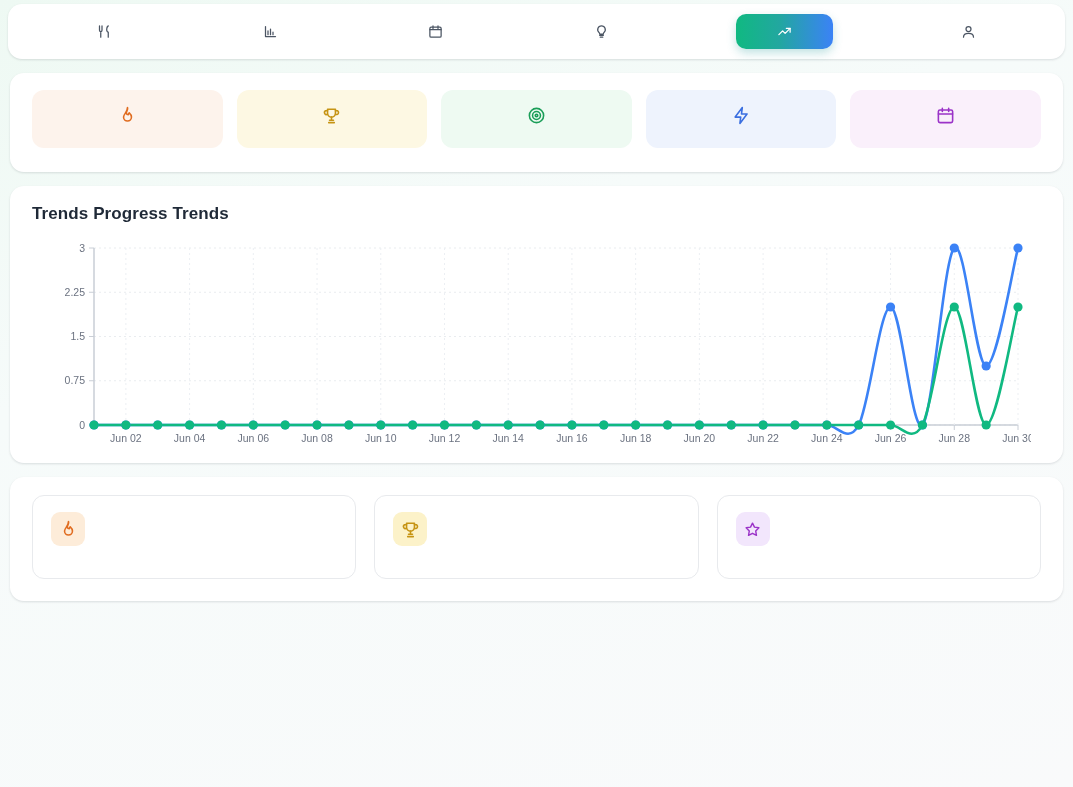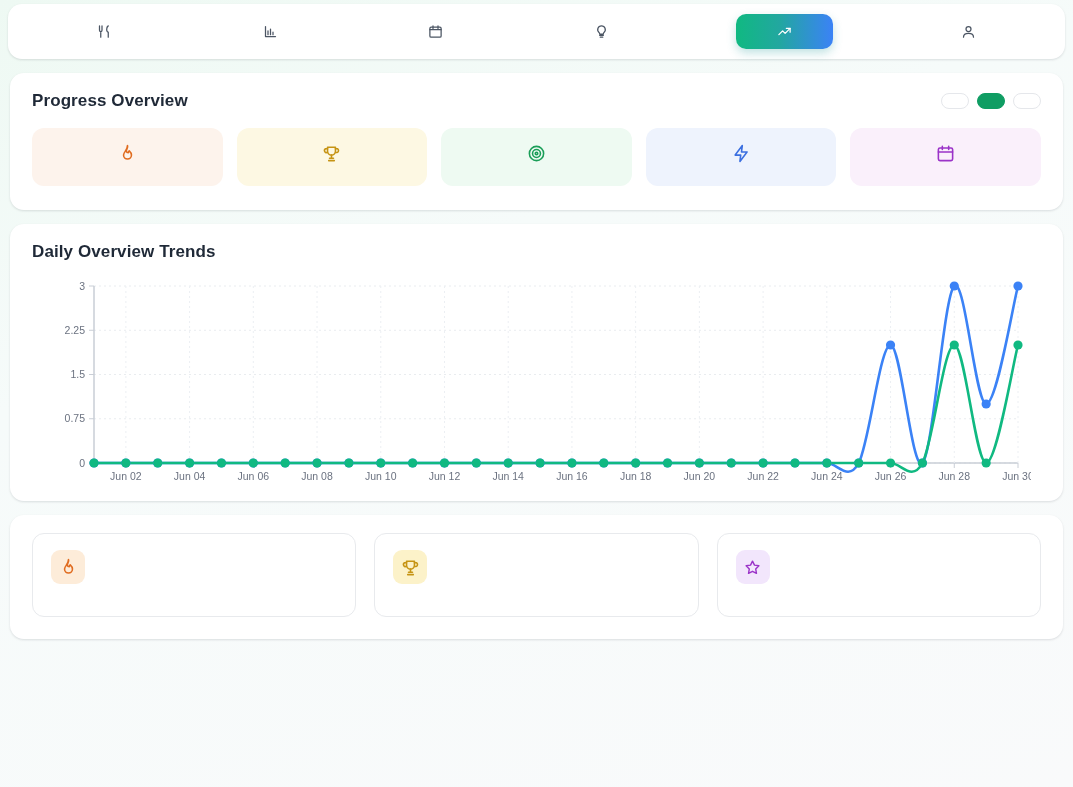--- a/index.html
+++ b/index.html
@@ -176,28 +176,20 @@
               <circle cx="12" cy="8" r="4"></circle>
               <path d="M4 21c0-4 3.6-6 8-6s8 2 8 6"></path>
             </svg>
           </span>
           <span></span>
         </div>
       </div>
   </div>
 
   <div class="card">
-    <div class="card-head">
-      <div class="card-title">Progress Overview</div>
-      <div class="ranges" id="ranges">
-          <button class="range"></button>
-          <button class="range active"></button>
-          <button class="range"></button>
-        </div>
-    </div>
     <div class="stats" id="stats">
         <div class="stat s-orange">
           <span class="sico"><svg width="19" height="19" viewBox="0 0 24 24" fill="none" stroke="#e06c20" stroke-width="2" stroke-linecap="round" stroke-linejoin="round">
               <path d="M12 2c1 3-1.5 4.5-1.5 7A2.5 2.5 0 0013 11c0-1 .6-1.8 1.2-2.4C16 10.2 17 12 17 14a5 5 0 11-10 0c0-4 5-6 5-12z"></path>
             </svg></span>
           <div class="sval"></div>
           <div class="slab"></div>
         </div>
         <div class="stat s-yellow">
           <span class="sico"><svg width="19" height="19" viewBox="0 0 24 24" fill="none" stroke="#c69414" stroke-width="2" stroke-linecap="round" stroke-linejoin="round">
@@ -230,21 +222,21 @@
               <path d="M3 10h18M8 3v4M16 3v4"></path>
             </svg></span>
           <div class="sval"></div>
           <div class="slab"></div>
         </div>
       </div>
   </div>
 
   <div class="card">
     <div class="card-head">
-      <div class="card-title">Daily Overview Trends</div>
+      <div class="card-title">Trends Progress Trends</div>
     </div>
     <div class="chart-body">
       <svg class="chart" id="chart" width="1005" height="215">
           <line x1="68" y1="187" x2="992" y2="187" stroke="#e9ecef" stroke-width="1" stroke-dasharray="2,3"></line>
           <line x1="63" y1="187" x2="68" y2="187" stroke="#c9ced6" stroke-width="1"></line>
           <text class="tick" x="59" y="190.5" text-anchor="end">0</text>
           <line x1="68" y1="142.75" x2="992" y2="142.75" stroke="#e9ecef" stroke-width="1" stroke-dasharray="2,3"></line>
           <line x1="63" y1="142.75" x2="68" y2="142.75" stroke="#c9ced6" stroke-width="1"></line>
           <text class="tick" x="59" y="146.25" text-anchor="end">0.75</text>
           <line x1="68" y1="98.5" x2="992" y2="98.5" stroke="#e9ecef" stroke-width="1" stroke-dasharray="2,3"></line>

